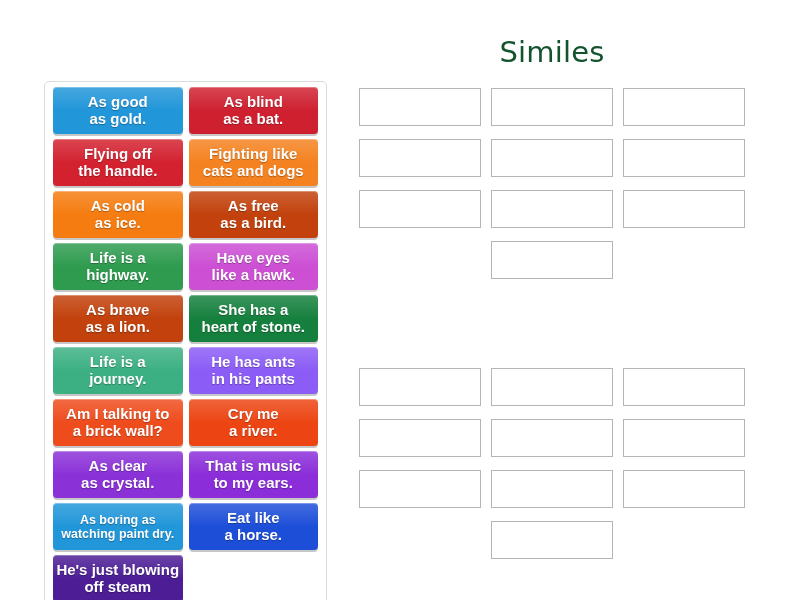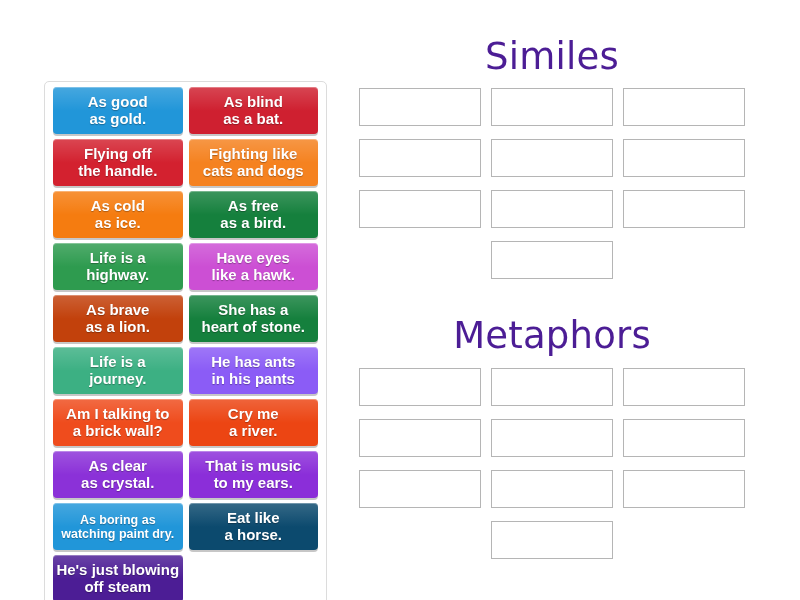--- a/index.html
+++ b/index.html
@@ -76,23 +76,23 @@
   }
   .tile-text { position: relative; z-index: 2; display: block; }
   .tile.small { font-size: 12.5px; }
 
   
   .group-title {
     position: absolute;
     left: 352px;
     width: 400px;
     text-align: center;
-    font-size: 37px;
+    font-size: 29px;
     font-weight: normal;
-    color: #4c1d95;
+    color: #14532d;
     font-family: "DejaVu Sans", sans-serif;
     letter-spacing: 0.2px;
   }
   #similes-title { top: 35px; }
   #metaphors-title { top: 314px; }
 
   .dropzone-grid {
     position: absolute;
     left: 359px;
     width: 388px;
@@ -129,21 +129,21 @@
         </div>
         <div class="tile" style="background: rgb(211, 33, 47);">
           <span class="tile-text">Flying off<br>the handle.</span>
         </div>
         <div class="tile" style="background: rgb(245, 130, 32);">
           <span class="tile-text">Fighting like<br>cats and dogs</span>
         </div>
         <div class="tile" style="background: rgb(245, 124, 16);">
           <span class="tile-text">As cold<br>as ice.</span>
         </div>
-        <div class="tile" style="background: #15803d; align-items: center;">
+        <div class="tile" style="background: #c2410c; align-items: center;">
           <span class="tile-text">As free<br>as a bird.</span>
         </div>
         <div class="tile" style="background: rgb(46, 155, 79);">
           <span class="tile-text">Life is a<br>highway.</span>
         </div>
         <div class="tile" style="background: rgb(204, 79, 212);">
           <span class="tile-text">Have eyes<br>like a hawk.</span>
         </div>
         <div class="tile" style="background: #c2410c;">
           <span class="tile-text">As brave<br>as a lion.</span>
@@ -165,21 +165,21 @@
         </div>
         <div class="tile" style="background: rgb(139, 49, 216);">
           <span class="tile-text">As clear<br>as crystal.</span>
         </div>
         <div class="tile" style="background: rgb(139, 46, 217);">
           <span class="tile-text">That is music<br>to my ears.</span>
         </div>
         <div class="tile small" style="background: rgb(33, 150, 217);">
           <span class="tile-text">As boring as<br>watching paint dry.</span>
         </div>
-        <div class="tile" style="background: #0c4a6e;">
+        <div class="tile" style="background: #1d4ed8;">
           <span class="tile-text">Eat like<br>a horse.</span>
         </div>
         <div class="tile" style="background: #4c1d95;">
           <span class="tile-text">He's just blowing<br>off steam</span>
         </div>
       </div>
   </div>
 
   <div class="group-title" id="similes-title">Similes</div>
   <div class="dropzone-grid" id="similes-zones">
@@ -188,21 +188,20 @@
       <div class="dropzone"></div>
       <div class="dropzone"></div>
       <div class="dropzone"></div>
       <div class="dropzone"></div>
       <div class="dropzone"></div>
       <div class="dropzone"></div>
       <div class="dropzone"></div>
       <div class="dropzone center-only"></div>
     </div>
 
-  <div class="group-title" id="metaphors-title">Metaphors</div>
   <div class="dropzone-grid" id="metaphors-zones">
       <div class="dropzone"></div>
       <div class="dropzone"></div>
       <div class="dropzone"></div>
       <div class="dropzone"></div>
       <div class="dropzone"></div>
       <div class="dropzone"></div>
       <div class="dropzone"></div>
       <div class="dropzone"></div>
       <div class="dropzone"></div>

